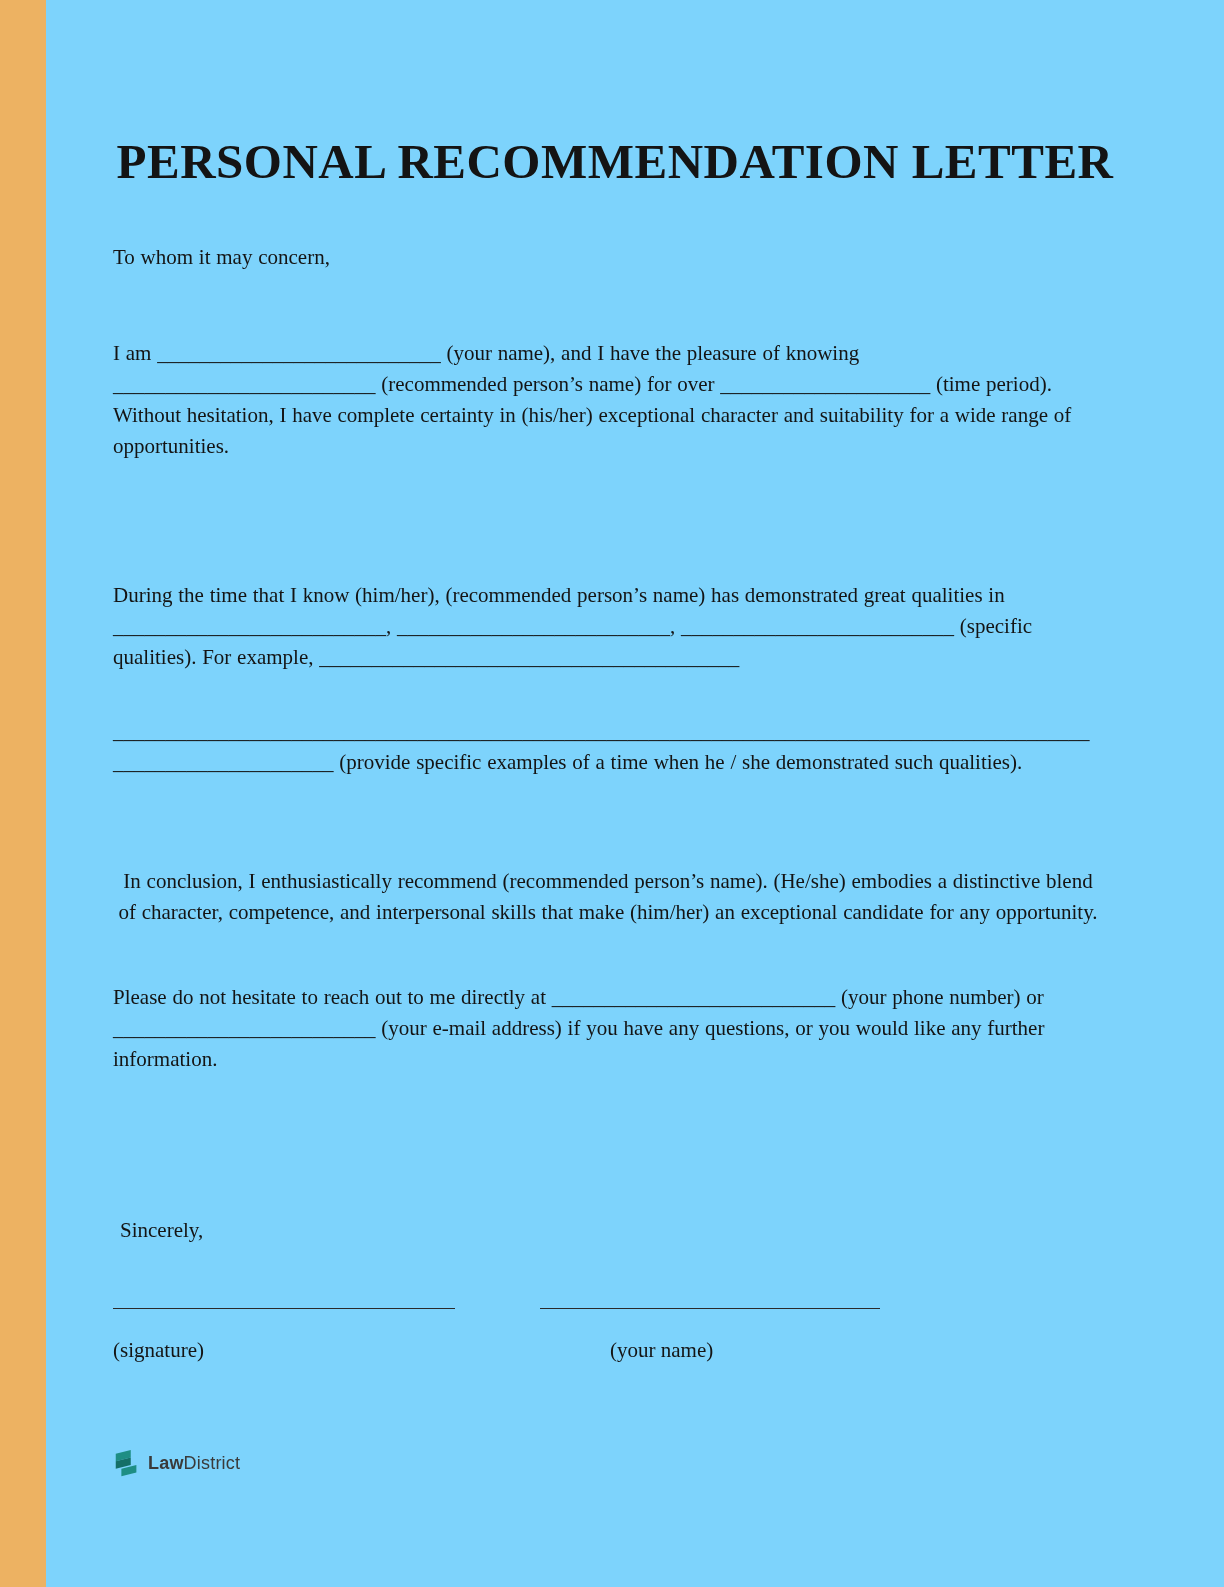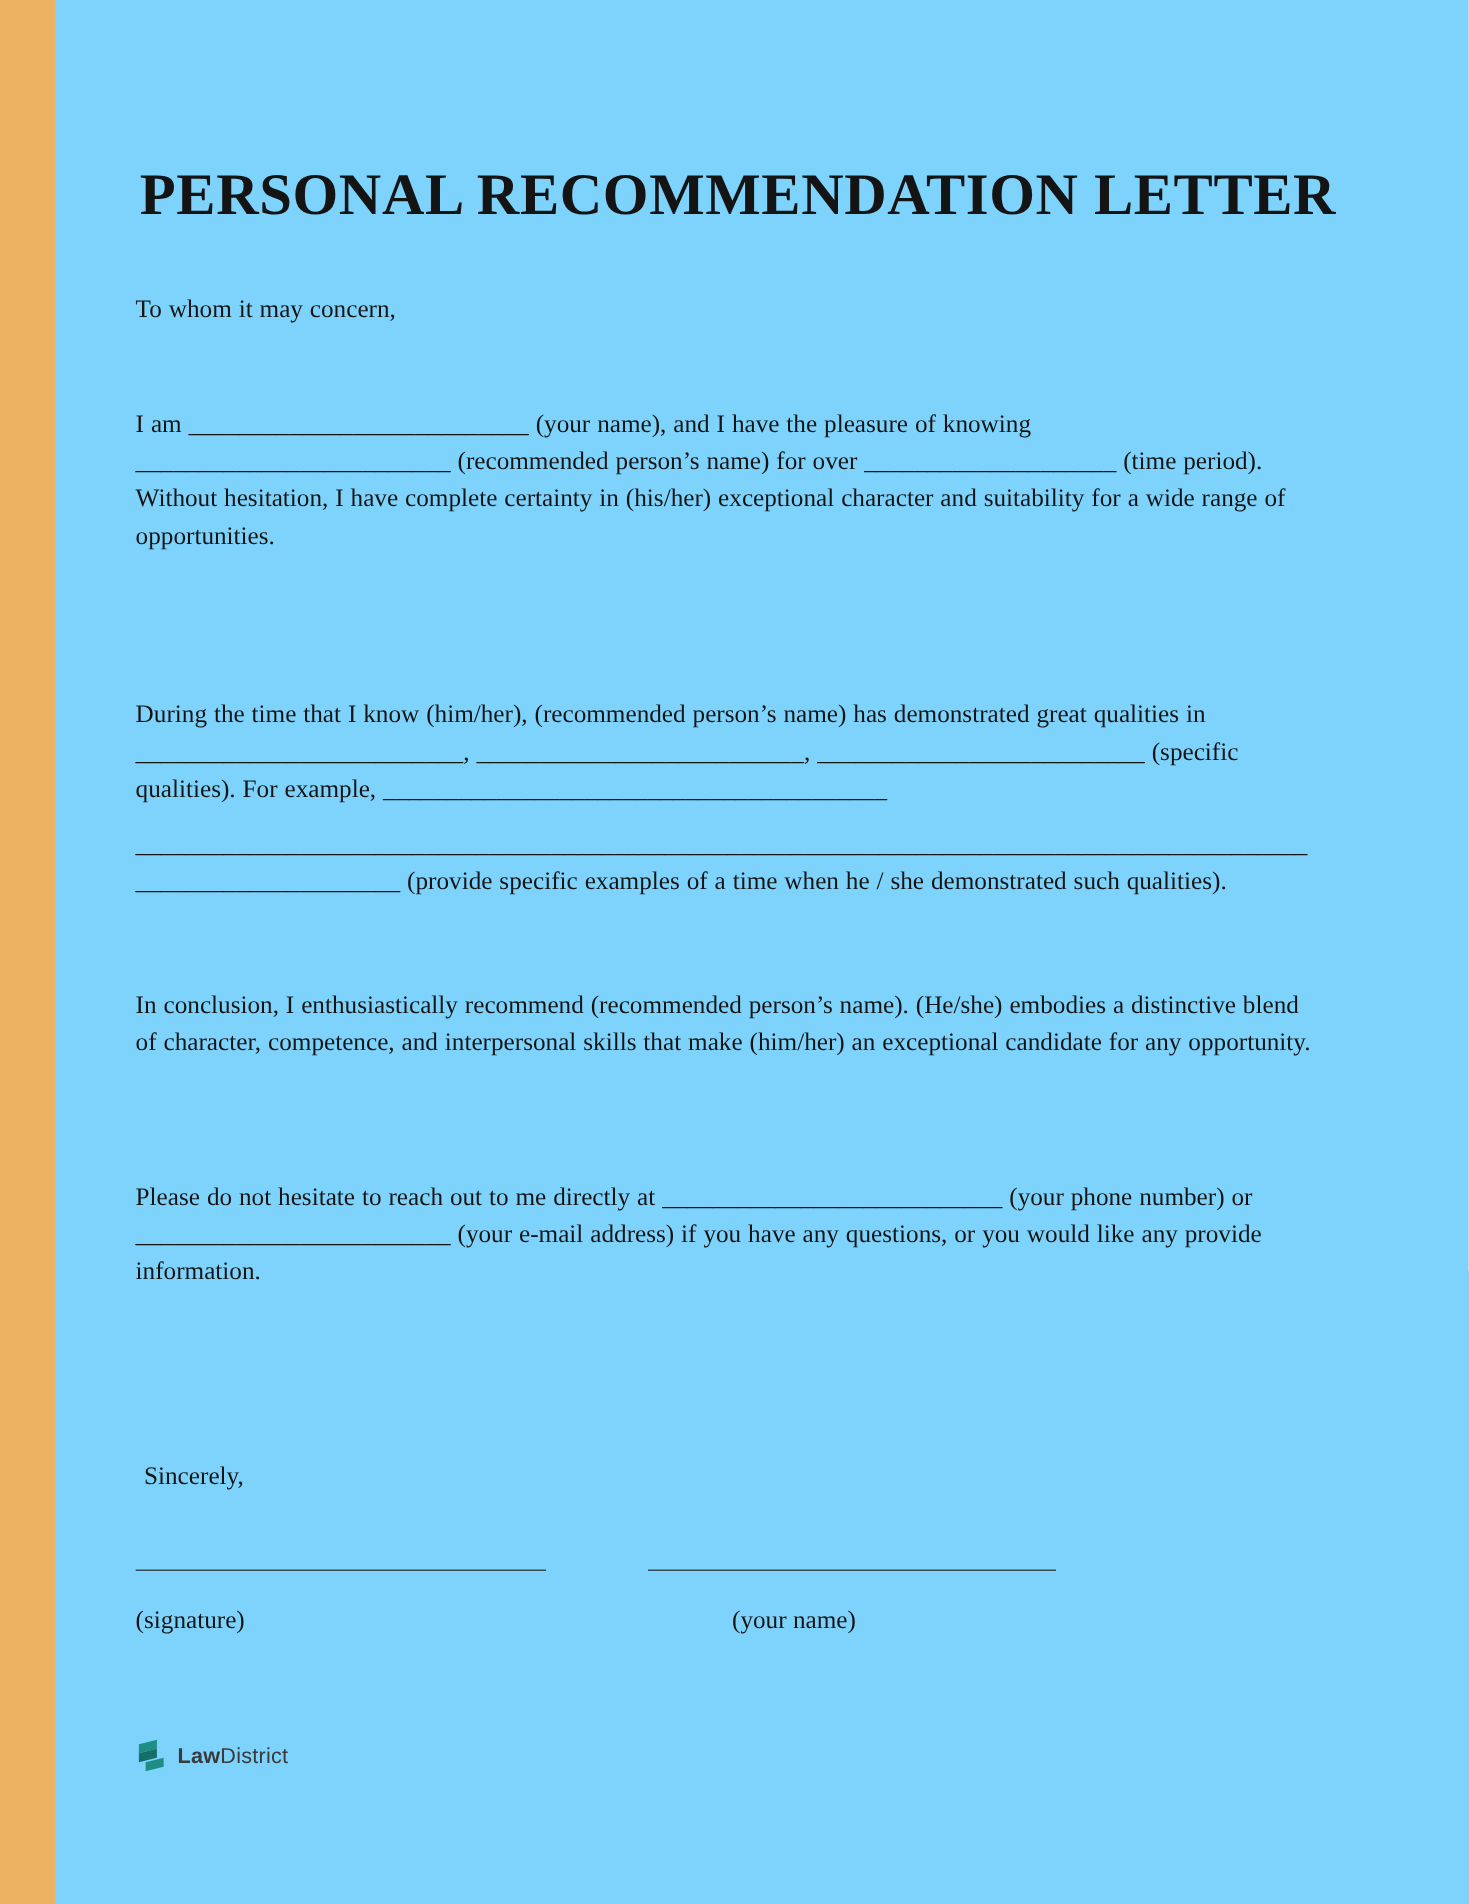--- a/index.html
+++ b/index.html
@@ -47,22 +47,22 @@
     width: 990px;
     font-size: 21px;
     line-height: 31px;
     word-spacing: 0.5px;
   }
   .block p { margin: 0; }
   .salutation   { top: 242px; }
   .para-intro   { top: 338px; }
   .para-qual    { top: 530px; }
   .para-during  { top: 580px; }
-  .para-examples{ top: 688px; }
-  .para-concl   { top: 822px; }
+  .para-examples{ top: 716px; }
+  .para-concl   { top: 866px; text-align: center; }
   .para-contact { top: 982px; }
   .closing      { top: 1215px; left: 120px; }
   .line-block { display: block; }
   .sig-line {
     position: absolute;
     top: 1308px;
     height: 1px;
     border-bottom: 1.5px solid #2a2a2a;
   }
   .sig-line.left  { left: 113px; width: 342px; }
@@ -117,21 +117,21 @@
   <div class="block para-examples">
     <span class="line-block">_____________________________________________________________________________________________</span>
     <span class="line-block">_____________________ (provide specific examples of a time when he / she demonstrated such qualities).</span>
   </div>
 
   <div class="block para-concl">
     <p>In conclusion, I enthusiastically recommend (recommended person’s name). (He/she) embodies a distinctive blend of character, competence, and interpersonal skills that make (him/her) an exceptional candidate for any opportunity.</p>
   </div>
 
   <div class="block para-contact">
-    <p>Please do not hesitate to reach out to me directly at ___________________________ (your phone number) or _________________________ (your e-mail address) if you have any questions, or you would like any provide information.</p>
+    <p>Please do not hesitate to reach out to me directly at ___________________________ (your phone number) or _________________________ (your e-mail address) if you have any questions, or you would like any further information.</p>
   </div>
 
   <div class="block closing">
     <p>Sincerely,</p>
   </div>
 
   <div class="sig-line left"></div>
   <div class="sig-line right"></div>
 
   <div class="sig-label signature">(signature)</div>

